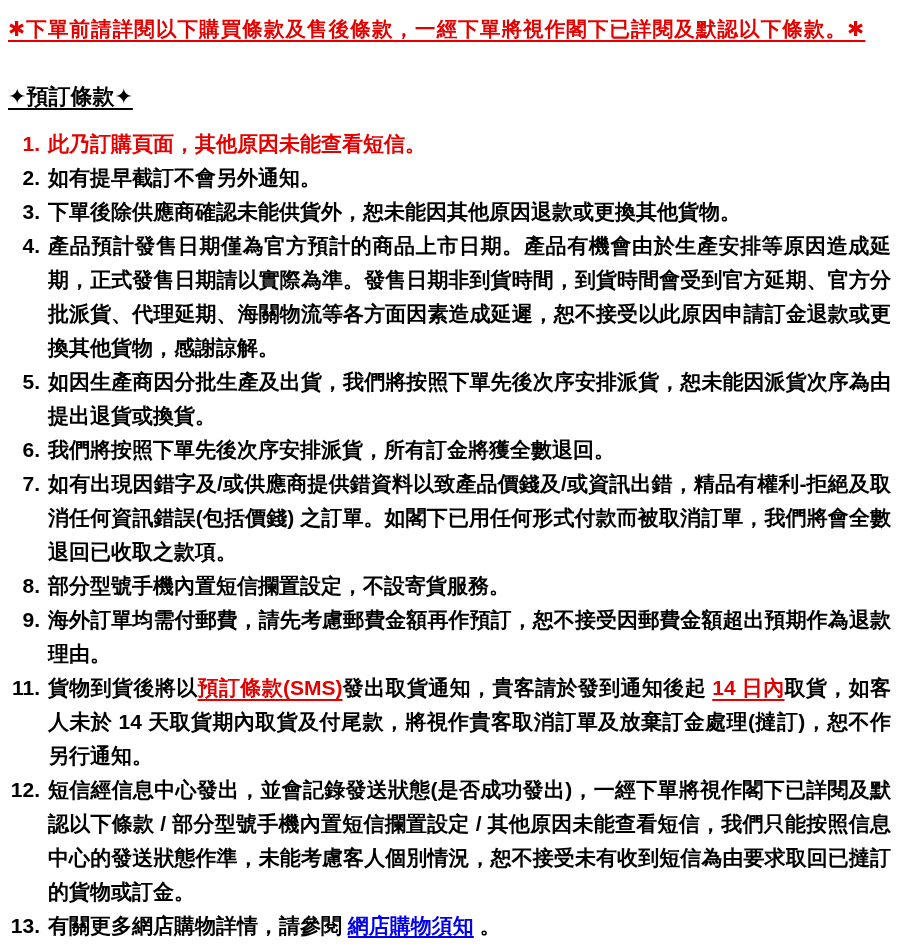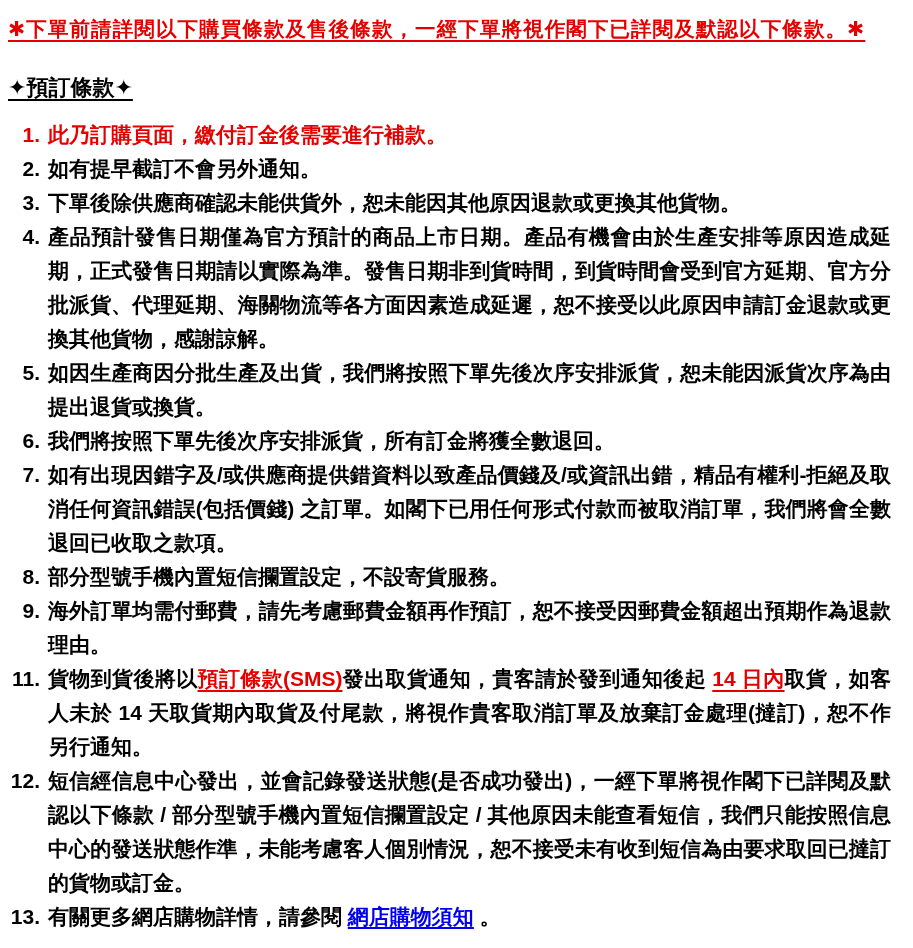--- a/index.html
+++ b/index.html
@@ -27,21 +27,21 @@
     color:var(--red);
     font-size:20.5px;
     letter-spacing:1.1px;
     line-height:27px;
     text-decoration:underline;
     text-underline-offset:4px;
     text-decoration-thickness:1.5px;
     white-space:nowrap;
   }
   .section-title{
-    margin-top:32px;
+    margin-top:41px;
     display:inline-block;
     font-size:22px;
     line-height:27px;
     text-decoration:underline;
     text-underline-offset:4px;
     text-decoration-thickness:1.5px;
   }
   .terms{
     margin-top:17px;
   }
@@ -82,21 +82,21 @@
 <div class="page">
   <div class="banner">✱下單前請詳閱以下購買條款及售後條款，一經下單將視作閣下已詳閱及默認以下條款。✱</div>
 
   <div>
     <span class="section-title">✦預訂條款✦</span>
   </div>
 
   <div class="terms">
       <div class="term-row red">
         <span class="term-num">1.</span>
-        <span class="term-text"><span class="seg-normal">此乃訂購頁面，繳付訂金後需要進行補款。</span></span>
+        <span class="term-text"><span class="seg-normal">此乃訂購頁面，其他原因未能查看短信。</span></span>
       </div>
       <div class="term-row">
         <span class="term-num">2.</span>
         <span class="term-text"><span class="seg-normal">如有提早截訂不會另外通知。</span></span>
       </div>
       <div class="term-row">
         <span class="term-num">3.</span>
         <span class="term-text"><span class="seg-normal">下單後除供應商確認未能供貨外，恕未能因其他原因退款或更換其他貨物。</span></span>
       </div>
       <div class="term-row">

